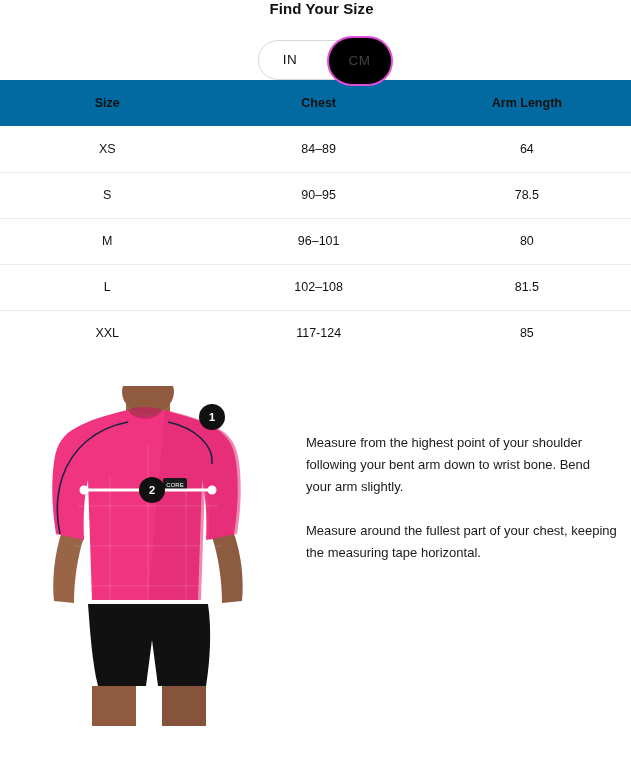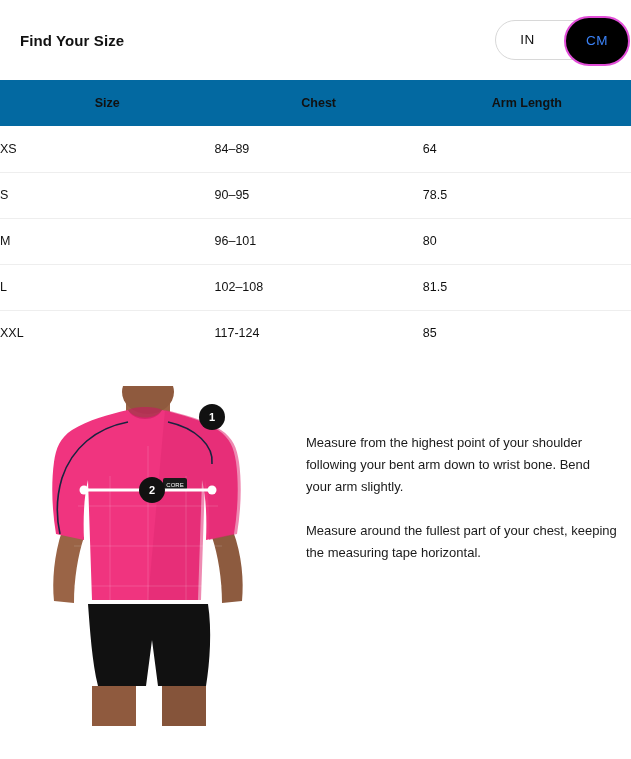--- a/index.html
+++ b/index.html
@@ -18,20 +18,21 @@
   }
 
   
   .header {
     height: 80px;
     display: flex;
     align-items: center;
     justify-content: space-between;
     padding: 0 8px 0 20px;
     position: relative;
+    flex-direction: column;
   }
   .page-title {
     font-size: 15px;
     font-weight: bold;
     letter-spacing: 0.1px;
     color: #111111;
   }
   .unit-toggle {
     display: flex;
     align-items: center;
@@ -68,21 +69,21 @@
     z-index: 1;
   }
   .knob-label {
     position: absolute;
     right: -8px;
     top: -5px;
     width: 66px;
     height: 50px;
     line-height: 50px;
     text-align: center;
-    color: #3b82f6;
+    color: #404040;
     font-size: 13.5px;
     letter-spacing: 0.4px;
     z-index: 3;
   }
 
   
   .size-table {
     width: 100%;
     border-collapse: collapse;
     table-layout: fixed;
@@ -95,20 +96,21 @@
     height: 46px;
     padding: 0;
     text-align: center;
     border: none;
   }
   .size-table td {
     font-size: 12.5px;
     color: #111111;
     height: 46px;
     padding: 0;
+    text-align: center;
     border-bottom: 1px solid #eeeeee;
   }
   .size-table tbody tr:last-child td {
     border-bottom: none;
   }
   .col-size { width: 34%; }
   .col-chest { width: 33%; }
   .col-arm { width: 33%; }
 
   

